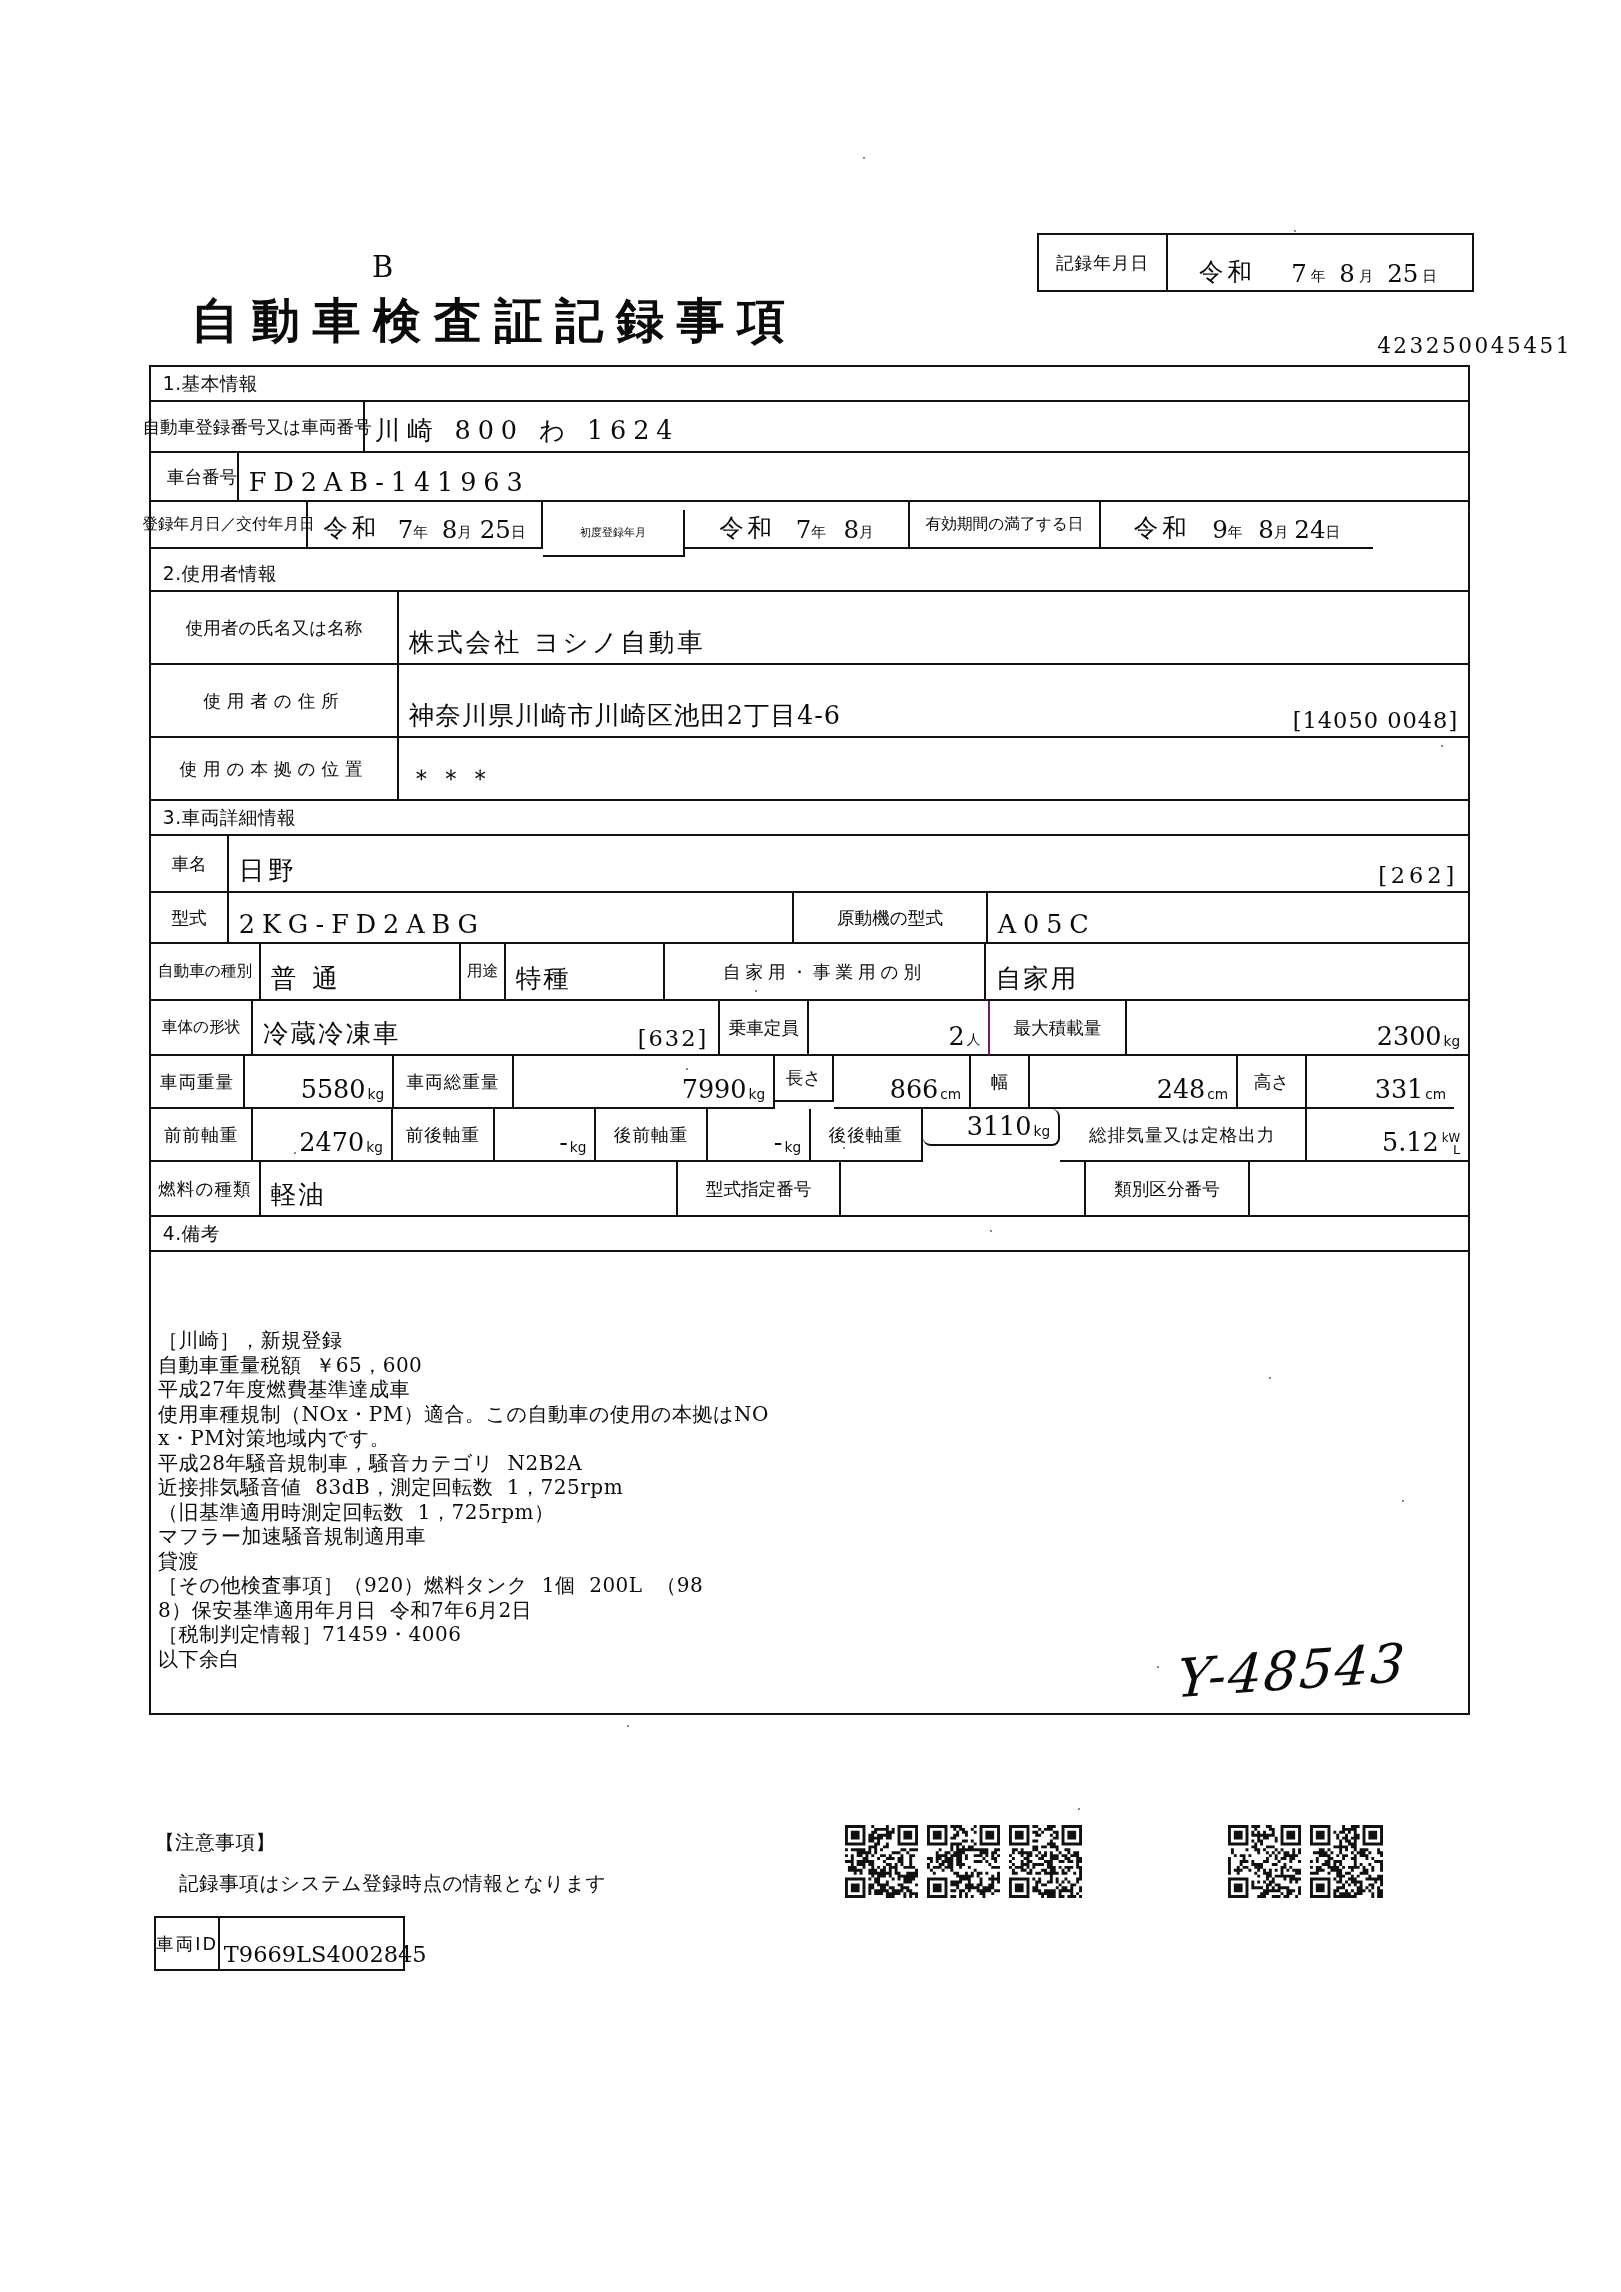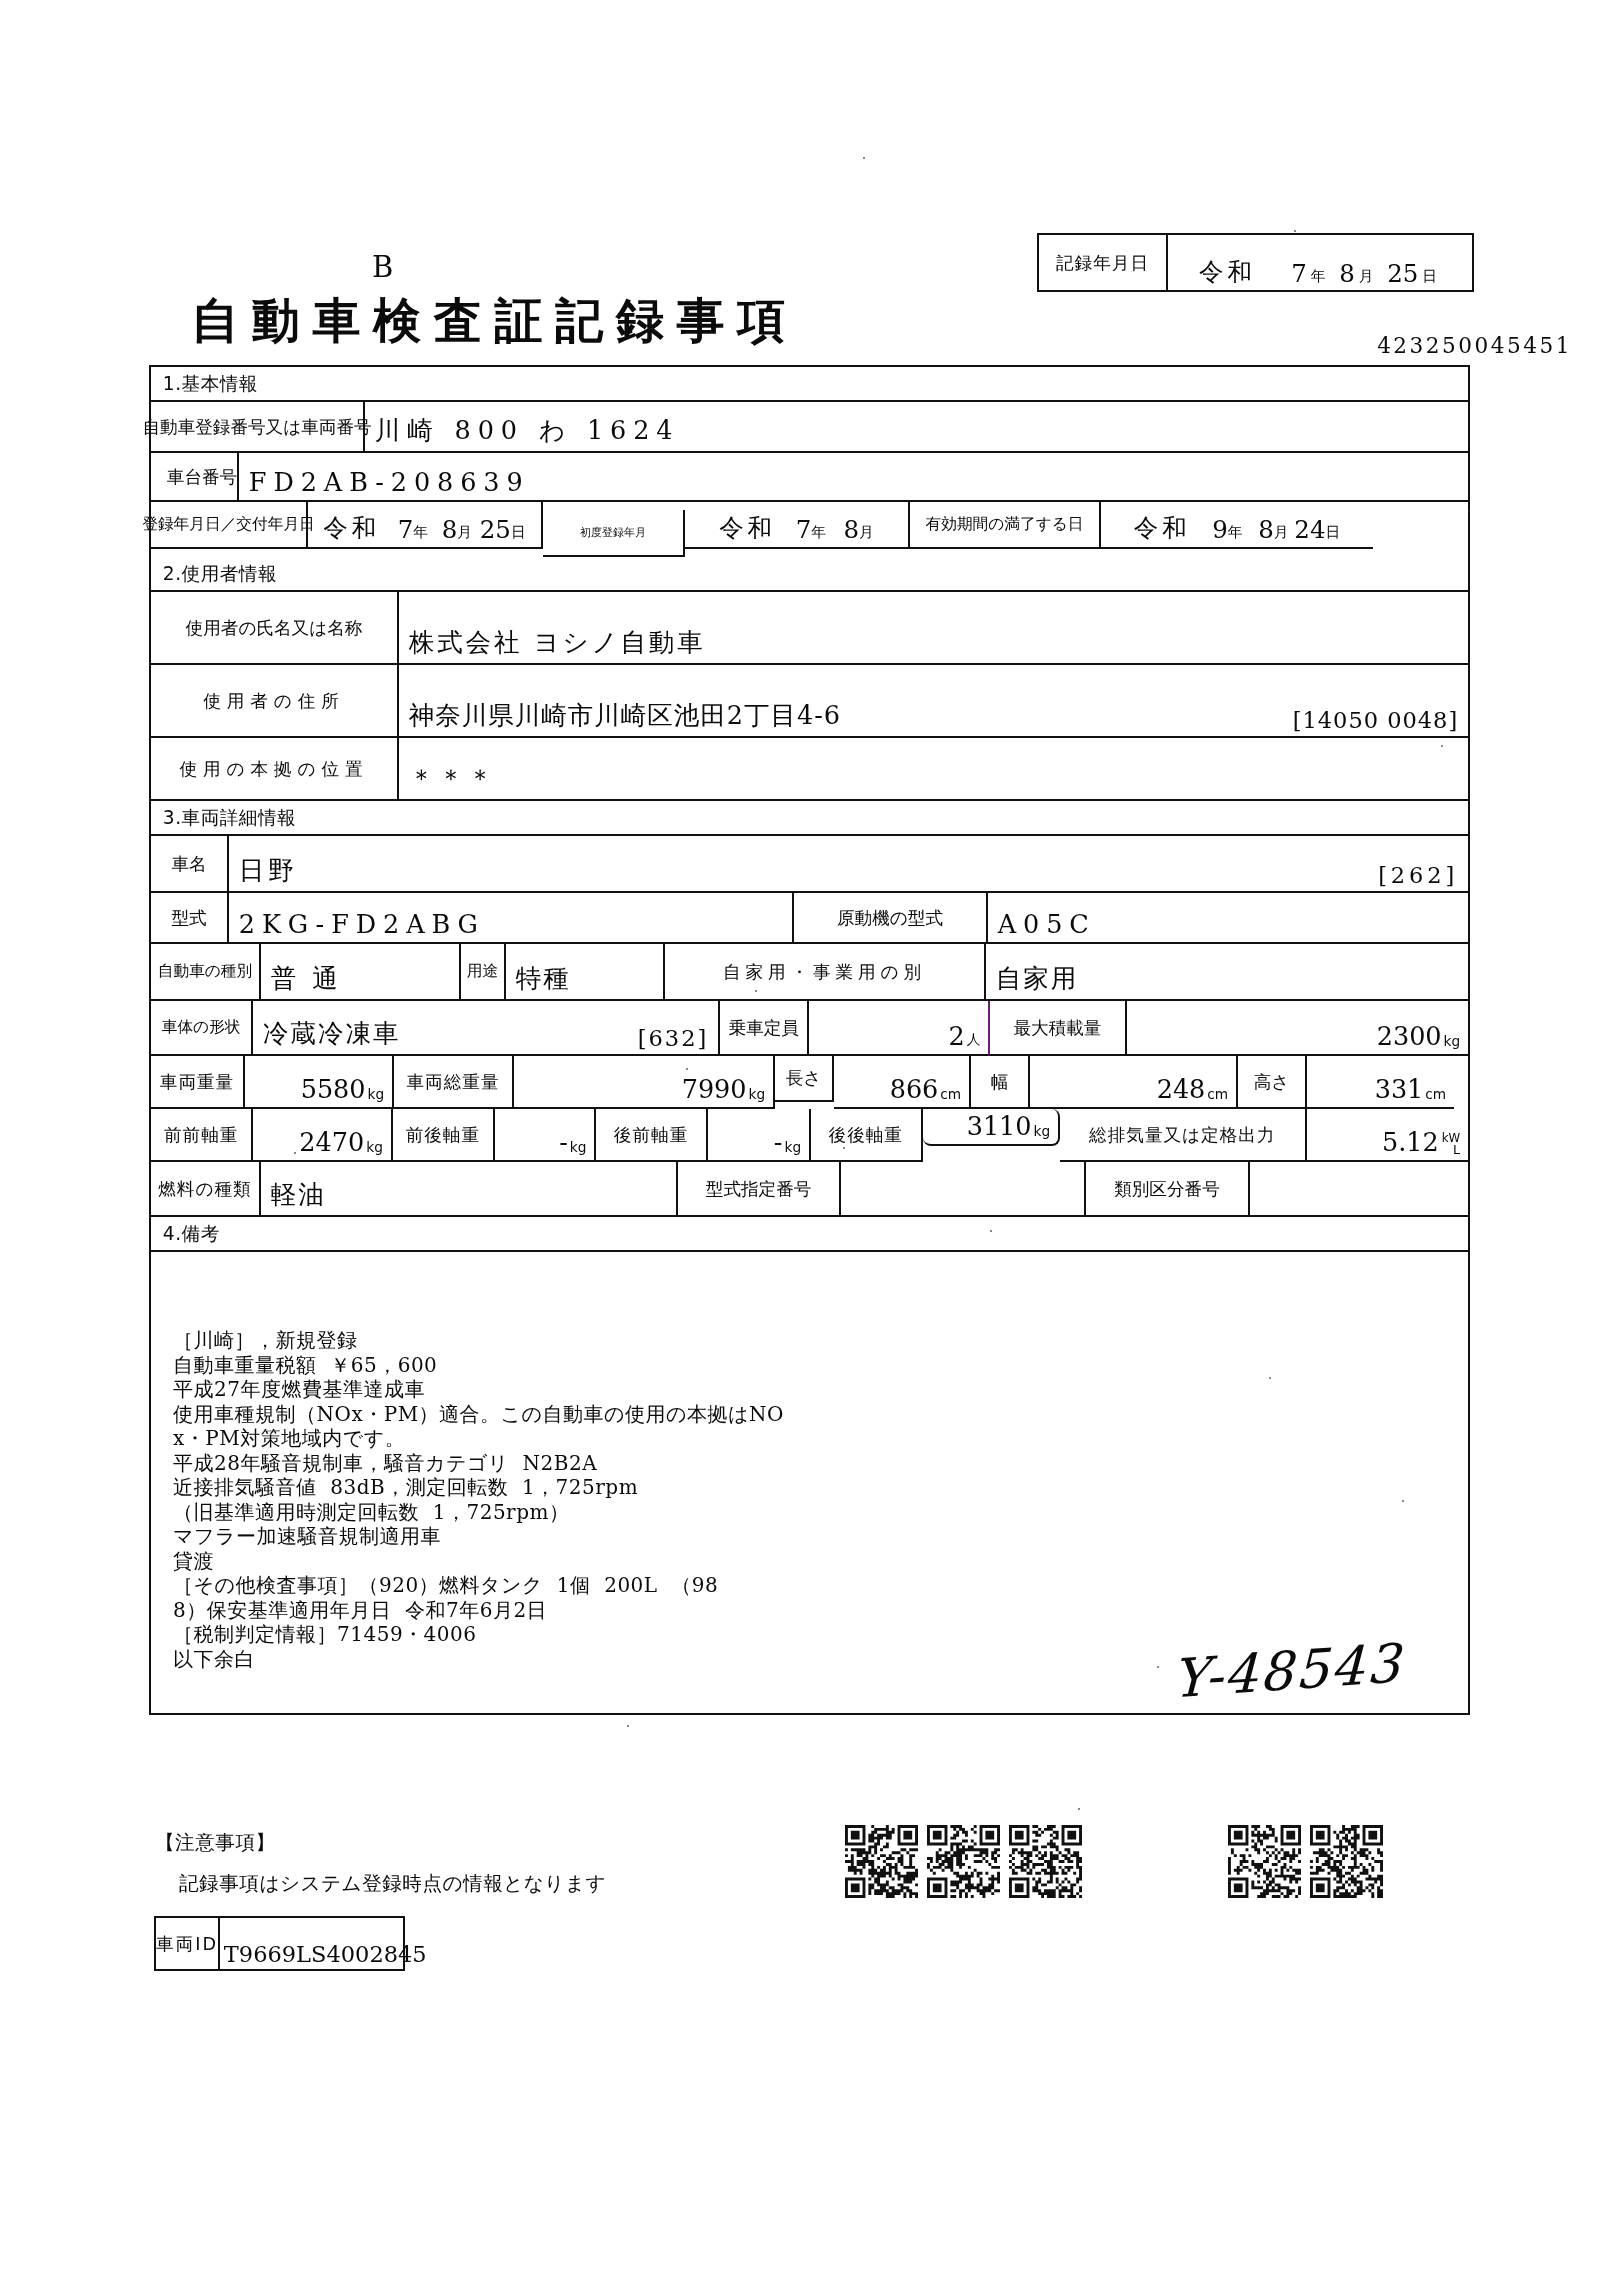--- a/index.html
+++ b/index.html
@@ -125,21 +125,21 @@
     font-size: 24.5px;
     white-space: nowrap;
   }
   .dateval .era { letter-spacing: 3.9px; }
   .dateval .g { display: inline-block; }
   .dateval .u { font-size: 14.7px; padding-bottom: 2px; }
 
   
   .remarks {
     min-height: 461px;
-    padding: 76px 0 0 22px;
+    padding: 76px 0 0 7px;
     position: relative;
     box-sizing: border-box;
   }
   .remarks pre {
     margin: 0;
     font-family: "DejaVu Serif", "Liberation Serif", serif;
     font-size: 20px;
     line-height: 24.5px;
     letter-spacing: 0.5px;
     white-space: pre-wrap;
@@ -224,21 +224,21 @@
 
     <div class="sect-head">1.基本情報</div>
 
     <div class="row">
       <div class="cell lbl br bb" style="width:214px;height:51px;">自動車登録番号又は車両番号</div>
       <div class="cell val bb wide" style="width:1104px;height:51px;">川崎  800  わ  1624</div>
     </div>
 
     <div class="row">
       <div class="cell lbl br bb" style="width:88px;height:49px;padding-left:16px;">車台番号</div>
-      <div class="cell val bb wide" style="width:1239px;height:49px;">FD2AB-208639</div>
+      <div class="cell val bb wide" style="width:1239px;height:49px;">FD2AB-141963</div>
     </div>
 
     <div class="row">
       <div class="cell lbl br bb" style="width:157px;height:47px;font-size:15.7px;">登録年月日／交付年月日</div>
       <div class="cell br bb" style="width:235px;height:47px;align-items:flex-end;justify-content:center;padding-bottom:2.9px;">
         <span class="dateval">
           <span class="era">令和</span>
           <span class="g" style="margin-left:17.6px">7</span>
           <span class="u">年</span>
           <span class="g" style="margin-left:13.7px">8</span>

